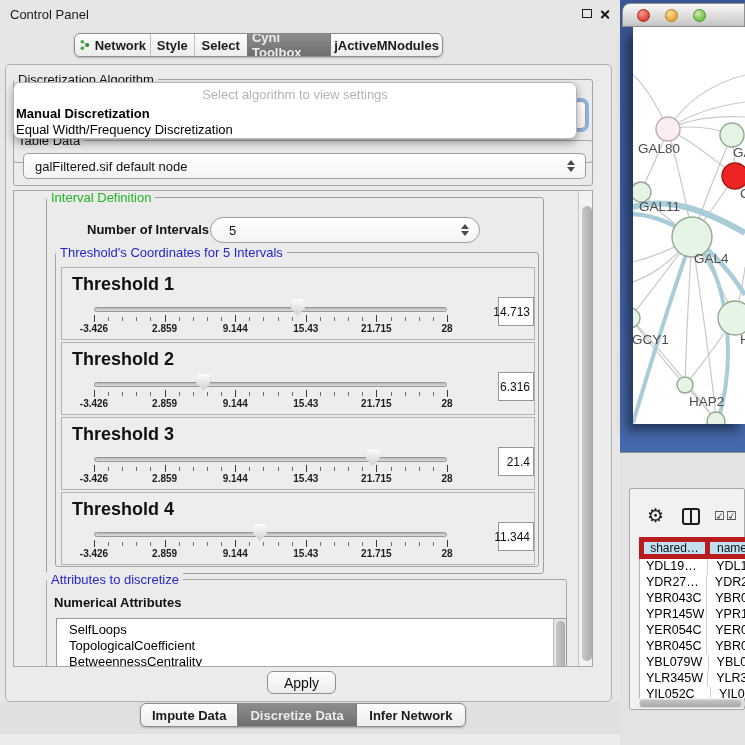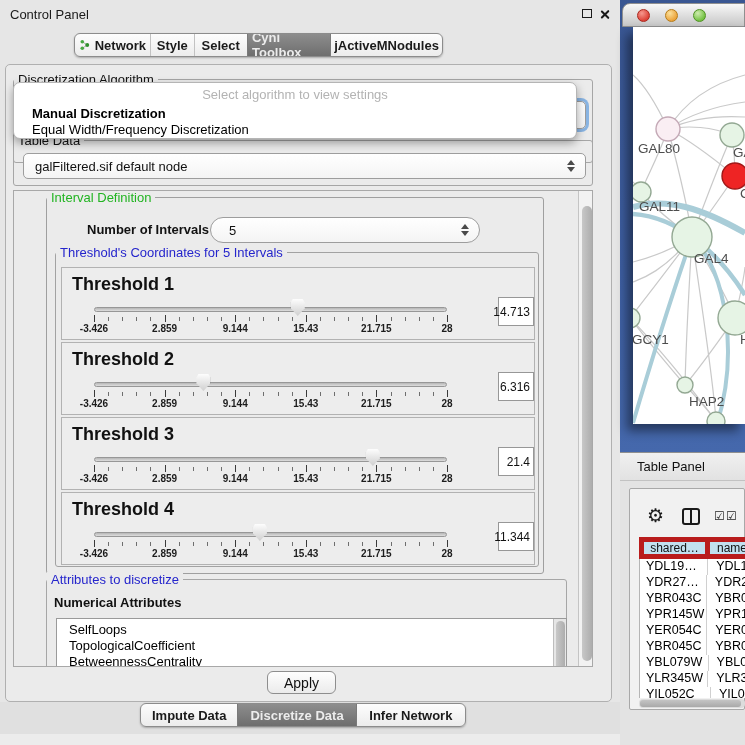--- a/index.html
+++ b/index.html
@@ -36,21 +36,21 @@
   .combo.pill { border-radius:13px; }
   .combo.focused { box-shadow:0 0 0 3px rgba(96,156,222,.7); z-index:5; }
   .spin { position:absolute; right:10px; top:50%; transform:translateY(-50%); display:flex; flex-direction:column; gap:2px; }
   .spin .up { width:0; height:0; border-left:4px solid transparent; border-right:4px solid transparent; border-bottom:5px solid #4a4a4a; }
   .spin .dn { width:0; height:0; border-left:4px solid transparent; border-right:4px solid transparent; border-top:5px solid #4a4a4a; }
 
   
   .popup { position:absolute; background:#fff; border:1px solid #b5b5b5; border-radius:7px;
            box-shadow:0 4px 10px rgba(0,0,0,.35); z-index:20; overflow:hidden; }
   .popup .hint { text-align:center; color:#b3b3b3; font-size:13px; padding-top:4px; height:22px; }
-  .popup .opt { font-size:13px; color:#000; padding:1px 18px; height:16px; }
+  .popup .opt { font-size:13px; color:#000; padding:1px 2px; height:16px; }
   .popup .opt.b { font-weight:bold; }
 
   
   .scrollpane { position:absolute; border:1px solid #a8a8a8; background:#ebebeb; overflow:hidden; }
   .vsb-track { position:absolute; background:#f2f2f2; border-left:1px solid #c4c4c4; }
   .sb-thumb { position:absolute; background:linear-gradient(90deg,#c8c8c8,#adadad); border-radius:6px; }
 
   
   .tbox { position:relative; height:73px; margin-bottom:2px; background:#ededed; border:1px solid #b2b2b2; }
   .tlabel { position:absolute; left:10px; top:6px; font-size:18px; font-weight:bold; }
@@ -346,23 +346,20 @@
         <text x="-1" y="317">GCY1</text>
         <circle cx="102" cy="291" r="17" fill="#e6f4e5" stroke="#93a893" stroke-width="1.4"></circle>
         <text x="107" y="317">H</text>
         <circle cx="52" cy="358" r="8" fill="#e6f4e5" stroke="#93a893" stroke-width="1.4"></circle>
         <text x="56" y="379">HAP2</text>
         <circle cx="83" cy="394" r="9" fill="#e6f4e5" stroke="#93a893" stroke-width="1.4"></circle>
       </svg>
   </div>
 
   <div class="abs tp-section" style="left:620px;top:452px;width:125px;height:293px;">
-    <div class="tp-header">
-      <span>Table Panel</span>
-    </div>
 
     <div class="tp-inner" style="left:9px;top:35px;width:116px;height:222px;">
       <div class="abs gear" style="left:17px;top:17px;">⚙</div>
       <div class="abs splitcol" style="left:52px;top:19px;"></div>
       <div class="abs cbx" style="left:84px;top:21px;">☑</div>
       <div class="abs cbx" style="left:96px;top:21px;">☑</div>
 
       <div class="thead" style="left:9px;top:48px;">
         <div class="thcell" style="width:71px;justify-content:center;">
           <span>shared…</span>

